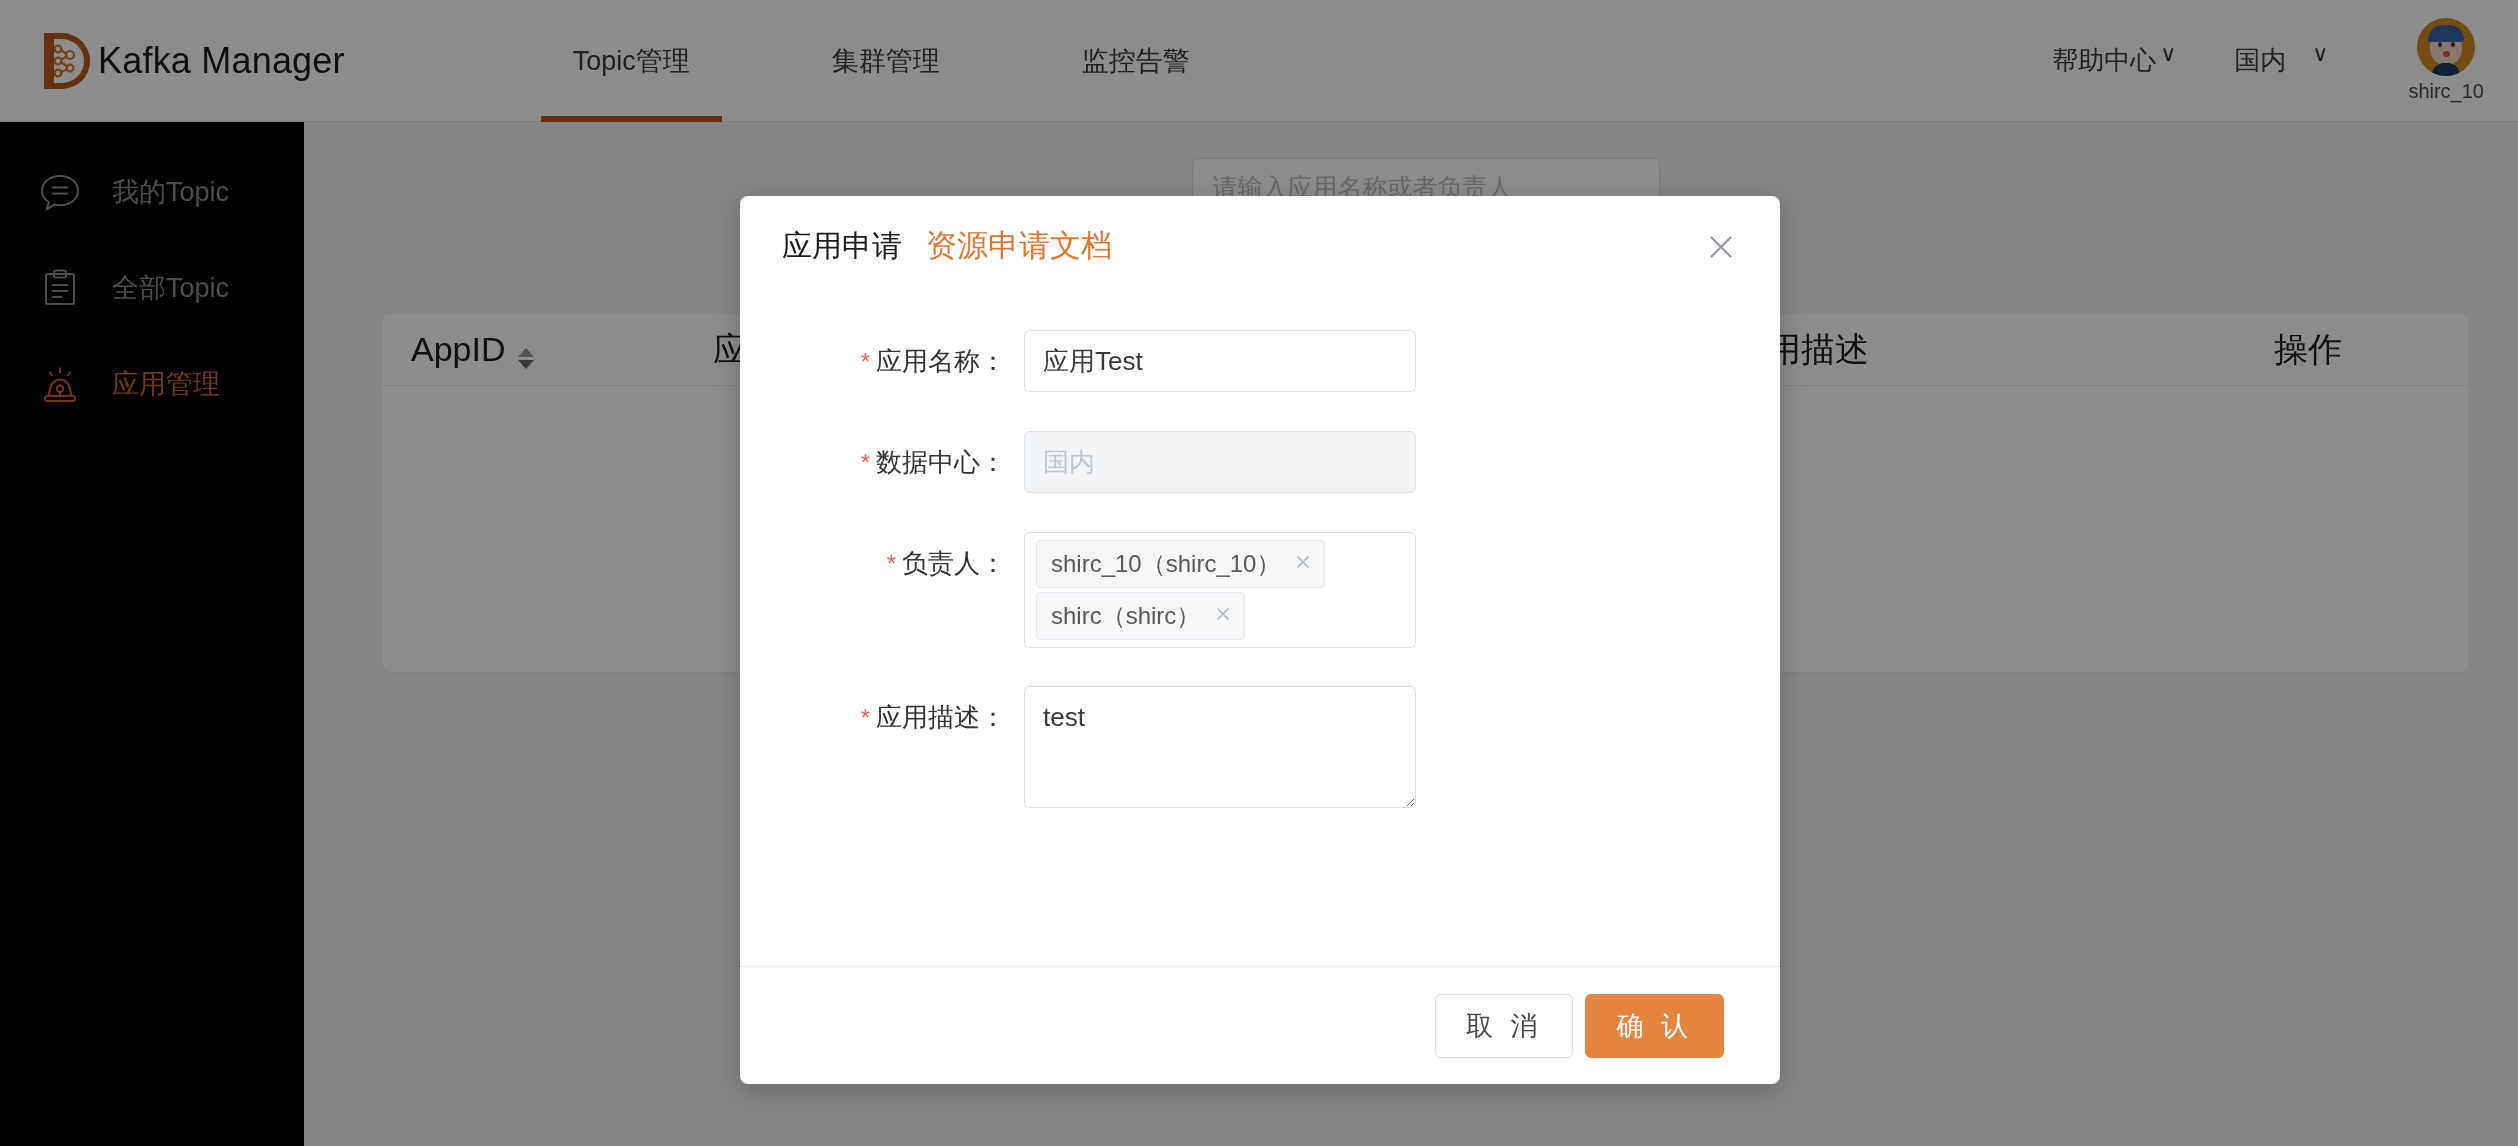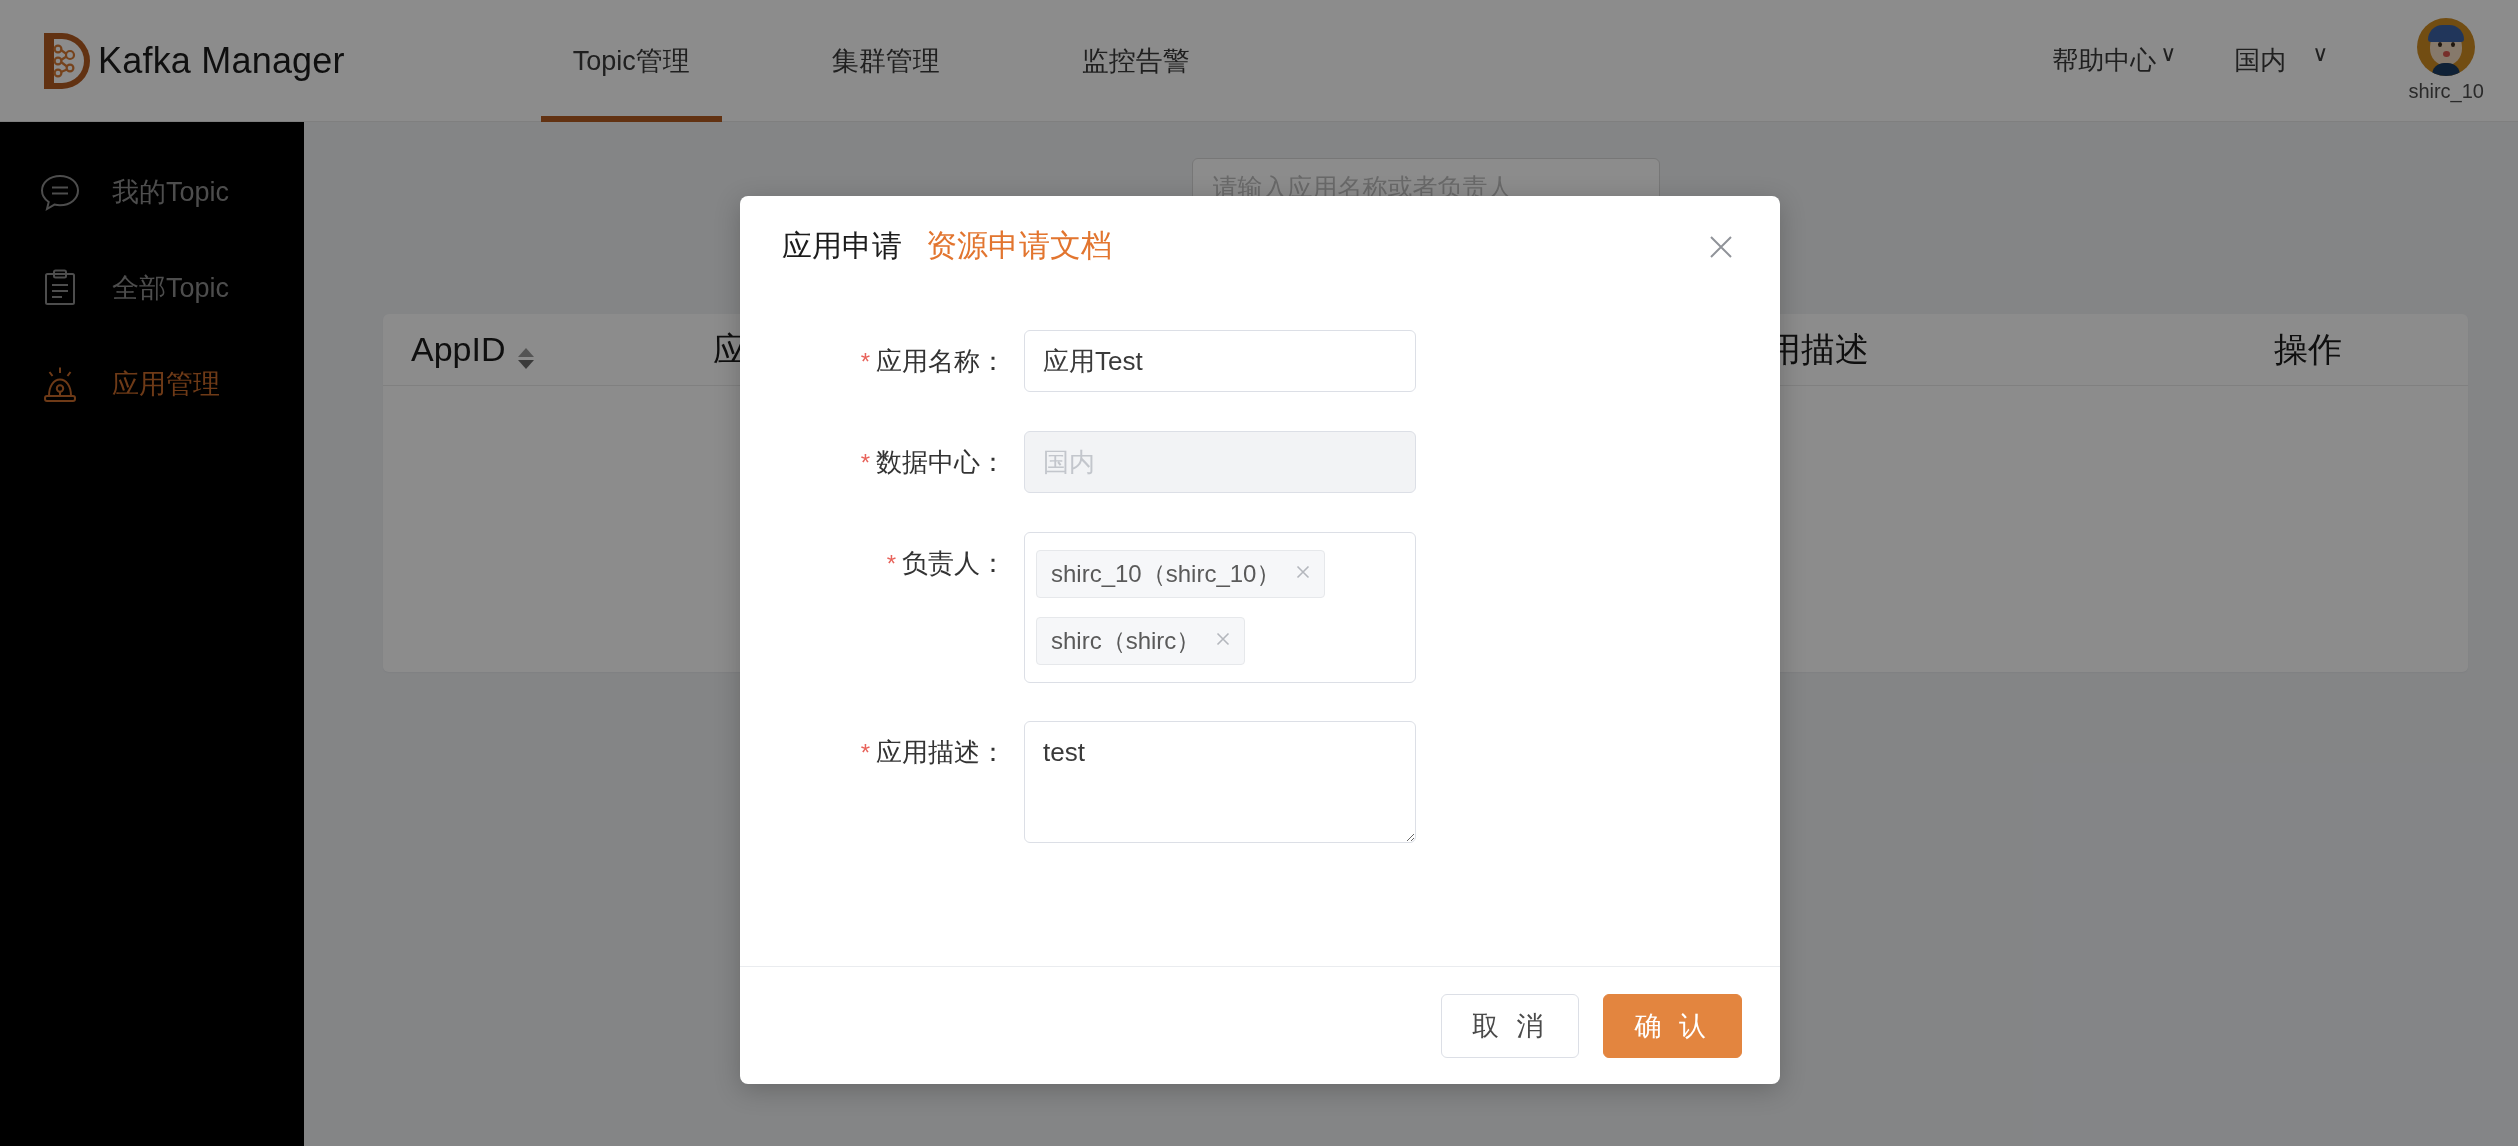--- a/index.html
+++ b/index.html
@@ -170,43 +170,43 @@
   .field { width: 392px; }
   .txt-input {
     width: 392px; height: 62px; border: 1px solid #dcdfe6; border-radius: 6px;
     padding: 0 18px; font-size: 26px; color: #3a3a3a; outline: none;
     background: #fff; font-family: "Liberation Sans", sans-serif;
   }
   .txt-input.disabled { background: #f2f3f5; color: #c3c6cc; cursor: not-allowed; }
   .txt-input.disabled::placeholder { color: #c3c6cc; }
   .tags-box {
     width: 392px; min-height: 62px; border: 1px solid #dcdfe6; border-radius: 6px;
-    display: flex; align-items: center; flex-wrap: wrap; gap: 15px;
-    padding: 15px 8px; background: #fff;
+    display: flex; align-items: center; flex-wrap: wrap; gap: 0px;
+    padding: 5px 8px; background: #fff;
   }
   .tag {
     display: inline-flex; align-items: center; height: 48px;
     background: #f6f7f9; border: 1px solid #e6e8eb; border-radius: 4px;
     padding: 0 12px 0 14px; margin: 2px 3px; font-size: 24px; color: #5a5a5a;
     white-space: nowrap;
   }
   .tag-x {
     margin-left: 14px; font-size: 22px; color: #b4b7bd; cursor: pointer;
     line-height: 1;
   }
   .txt-area {
     width: 392px; height: 122px; border: 1px solid #dcdfe6; border-radius: 6px;
     padding: 12px 18px; font-size: 26px; color: #3a3a3a; outline: none;
     resize: both; background: #fff; line-height: 1.4;
     font-family: "Liberation Sans", sans-serif;
   }
   .modal-foot {
     height: 118px; border-top: 1px solid #eaecef;
     display: flex; align-items: center; justify-content: flex-end;
-    padding-right: 38px; gap: 24px;
+    padding-right: 56px; gap: 12px;
   }
   .btn {
     height: 64px; min-width: 118px; padding: 0 30px; border-radius: 6px;
     font-size: 27px; cursor: pointer; letter-spacing: 5px;
     font-family: "Liberation Sans", sans-serif;
   }
   .btn-cancel { background: #fff; border: 1px solid #dcdfe6; color: #4a4a4a; }
   .btn-ok { background: #e3853f; border: 1px solid #e3853f; color: #fff; }
 </style>
 </head>

